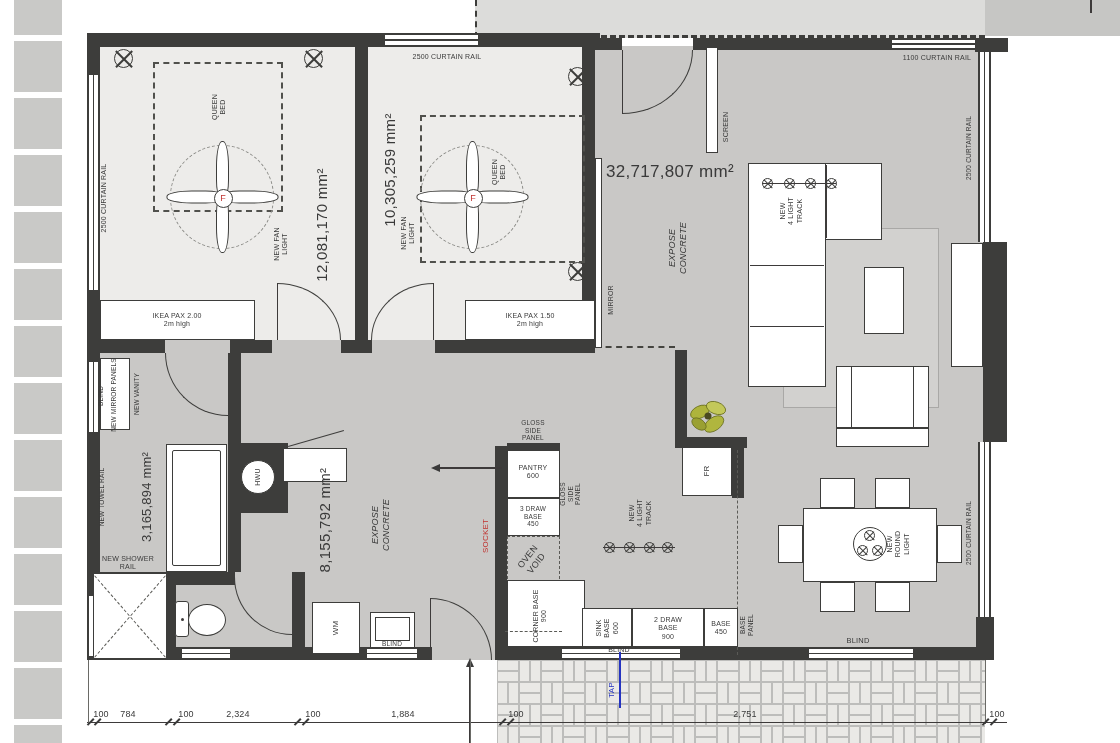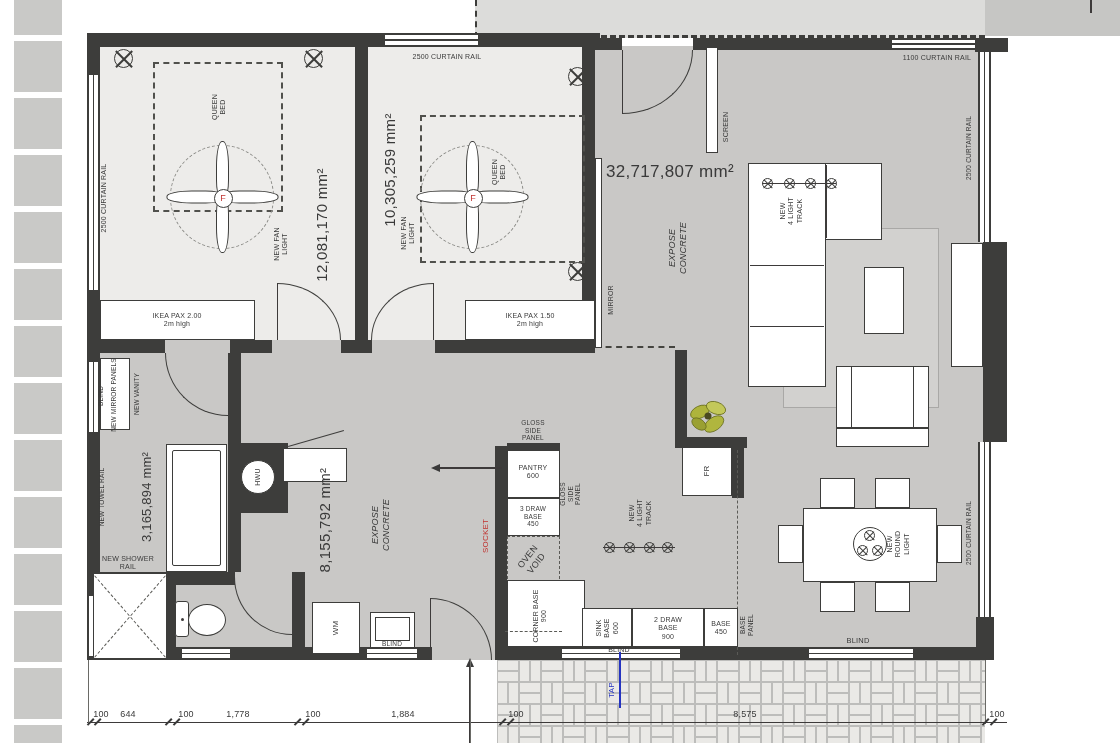--- a/index.html
+++ b/index.html
@@ -354,22 +354,22 @@
   <div class="tick" style="left:93px;top:721px;"></div>
   <div class="tick" style="left:164px;top:721px;"></div>
   <div class="tick" style="left:172px;top:721px;"></div>
   <div class="tick" style="left:293px;top:721px;"></div>
   <div class="tick" style="left:301px;top:721px;"></div>
   <div class="tick" style="left:498px;top:721px;"></div>
   <div class="tick" style="left:506px;top:721px;"></div>
   <div class="tick" style="left:981px;top:721px;"></div>
   <div class="tick" style="left:989px;top:721px;"></div>
   <div class="lbl" style="left:101px;top:714px;font-size:9px;white-space:nowrap;">100</div>
-  <div class="lbl" style="left:128px;top:714px;font-size:9px;white-space:nowrap;">644</div>
+  <div class="lbl" style="left:128px;top:714px;font-size:9px;white-space:nowrap;">784</div>
   <div class="lbl" style="left:186px;top:714px;font-size:9px;white-space:nowrap;">100</div>
-  <div class="lbl" style="left:238px;top:714px;font-size:9px;white-space:nowrap;">1,778</div>
+  <div class="lbl" style="left:238px;top:714px;font-size:9px;white-space:nowrap;">2,324</div>
   <div class="lbl" style="left:313px;top:714px;font-size:9px;white-space:nowrap;">100</div>
   <div class="lbl" style="left:403px;top:714px;font-size:9px;white-space:nowrap;">1,884</div>
   <div class="lbl" style="left:516px;top:714px;font-size:9px;white-space:nowrap;">100</div>
-  <div class="lbl" style="left:745px;top:714px;font-size:9px;white-space:nowrap;">8,575</div>
+  <div class="lbl" style="left:745px;top:714px;font-size:9px;white-space:nowrap;">2,751</div>
   <div class="lbl" style="left:997px;top:714px;font-size:9px;white-space:nowrap;">100</div>
 
 </div>
 
 </body></html>

